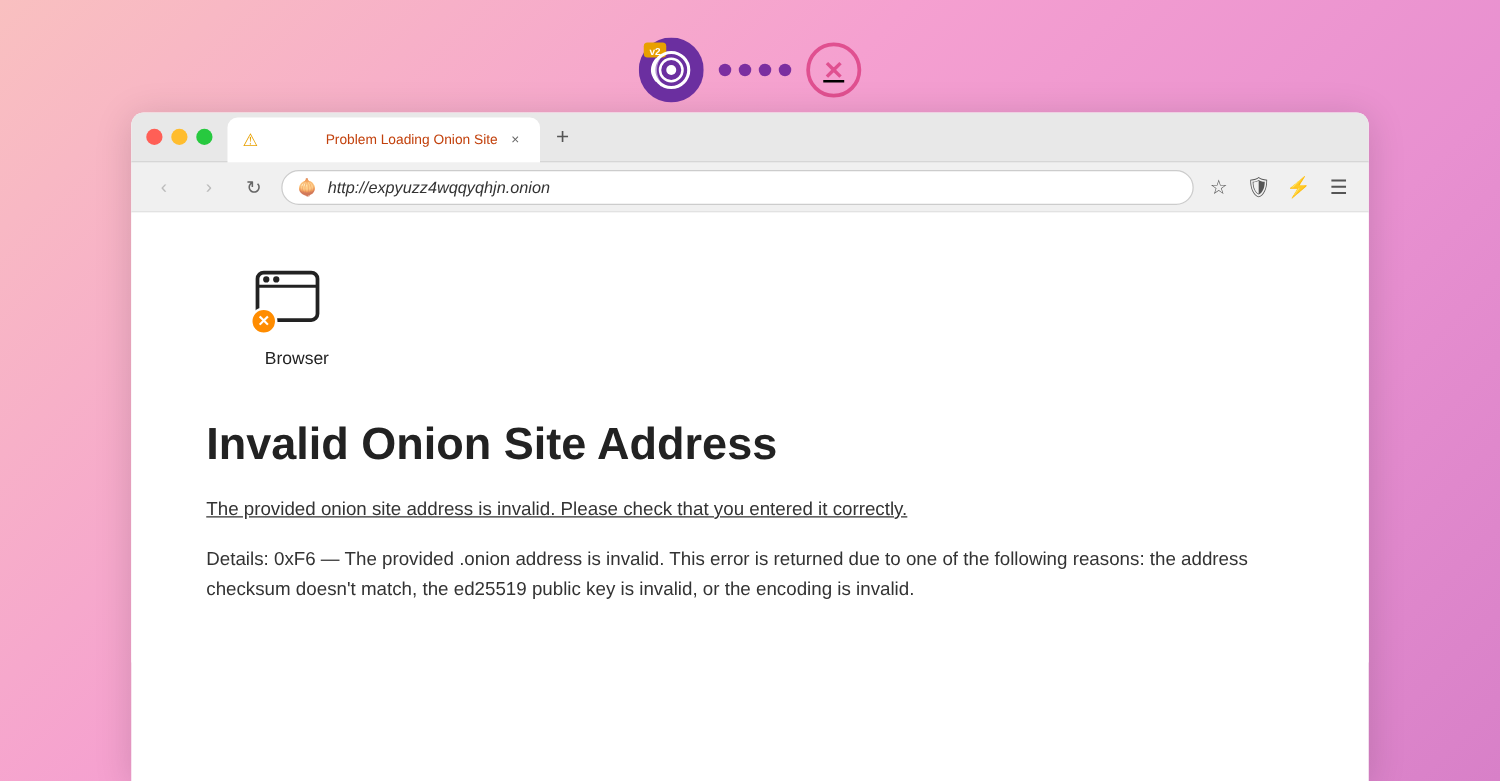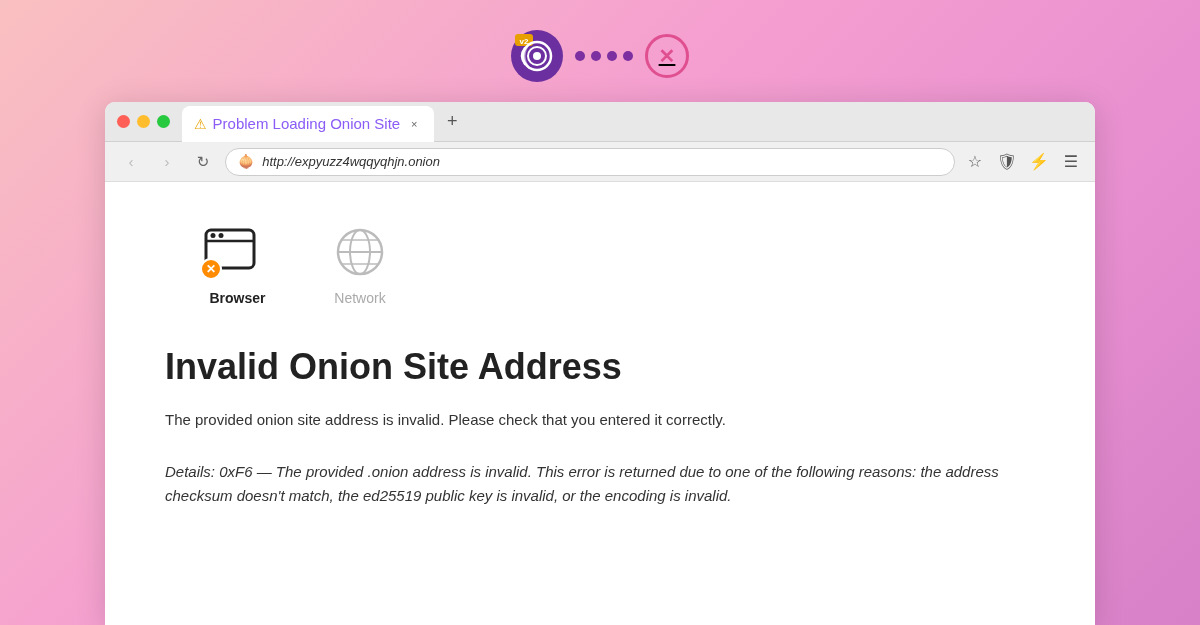--- a/index.html
+++ b/index.html
@@ -15,21 +15,21 @@
       align-items: center;
       justify-content: flex-start;
       position: relative;
     }
 
     
     .tor-header {
       display: flex;
       align-items: center;
       justify-content: flex-start;
-      padding: 30px 0 20px;
+      padding: 30px 0 8px;
       gap: 8px;
       text-decoration: underline;
     }
 
     .tor-icon {
       width: 52px;
       height: 52px;
       position: relative;
     }
 
@@ -118,25 +118,26 @@
       min-width: 180px;
     }
 
     .tab-warning-icon {
       color: #e8a000;
       font-size: 14px;
     }
 
     .tab-title {
       flex: 1;
-      font-size: 15px;
-      color: #8b5cf6;
+      font-size: 11px;
+      color: #c2410c;
       white-space: nowrap;
       overflow: hidden;
       text-overflow: ellipsis;
+      margin-left: 48px;
     }
 
     .tab-close {
       width: 16px;
       height: 16px;
       border-radius: 50%;
       display: flex;
       align-items: center;
       justify-content: center;
       font-size: 11px;
@@ -253,21 +254,21 @@
       align-items: center;
       justify-content: center;
       position: relative;
     }
 
     .step-label {
       font-size: 14px;
       margin-top: 8px;
     }
 
-    .step-label.active { font-weight: 700; color: #222; padding-left: 15px; }
+    .step-label.active { font-weight: 400; color: #222; padding-left: 15px; }
     .step-label.inactive { color: #aaa; }
 
     
     .error-badge {
       position: absolute;
       bottom: -4px;
       left: -4px;
       width: 22px;
       height: 22px;
       border-radius: 50%;
@@ -286,28 +287,28 @@
       font-size: 36px;
       font-weight: 600;
       color: #222;
       margin-bottom: 20px;
     }
 
     .error-desc {
       font-size: 15px;
       color: #333;
       line-height: 1.6;
-      margin-bottom: 28px;
+      margin-bottom: 16px;
+      text-decoration: underline;
     }
 
     .error-details {
       font-size: 15px;
       color: #333;
       line-height: 1.6;
-      font-style: italic;
     }
   </style>
 </head>
 <body>
 
 <div class="tor-header">
 
   <div class="tor-icon">
     <svg viewBox="0 0 52 52" xmlns="http://www.w3.org/2000/svg">
 
@@ -400,32 +401,20 @@
               <circle cx="9" cy="7.5" r="2.5" fill="#222"></circle>
               <circle cx="17" cy="7.5" r="2.5" fill="#222"></circle>
             </svg>
             
             <div class="error-badge">✕</div>
           </div>
         </div>
         <span class="step-label active">Browser</span>
       </div>
 
-      <div class="step-item">
-        <div class="step-icon-wrap">
-          <svg width="52" height="52" viewBox="0 0 52 52" xmlns="http://www.w3.org/2000/svg">
-            <circle cx="26" cy="26" r="22" fill="none" stroke="#bbb" stroke-width="2.5"></circle>
-            <ellipse cx="26" cy="26" rx="10" ry="22" fill="none" stroke="#bbb" stroke-width="2"></ellipse>
-            <line x1="4" y1="26" x2="48" y2="26" stroke="#bbb" stroke-width="2"></line>
-            <line x1="8" y1="14" x2="44" y2="14" stroke="#bbb" stroke-width="1.5"></line>
-            <line x1="8" y1="38" x2="44" y2="38" stroke="#bbb" stroke-width="1.5"></line>
-          </svg>
-        </div>
-        <span class="step-label inactive">Network</span>
-      </div>
 
 
     </div>
 
     <h1 class="error-title">Invalid Onion Site Address</h1>
 
     <p class="error-desc">The provided onion site address is invalid. Please check that you entered it correctly.</p>
 
     <p class="error-details">Details: 0xF6 — The provided .onion address is invalid. This error is returned due to one of the following reasons: the address checksum doesn't match, the ed25519 public key is invalid, or the encoding is invalid.</p>
 

